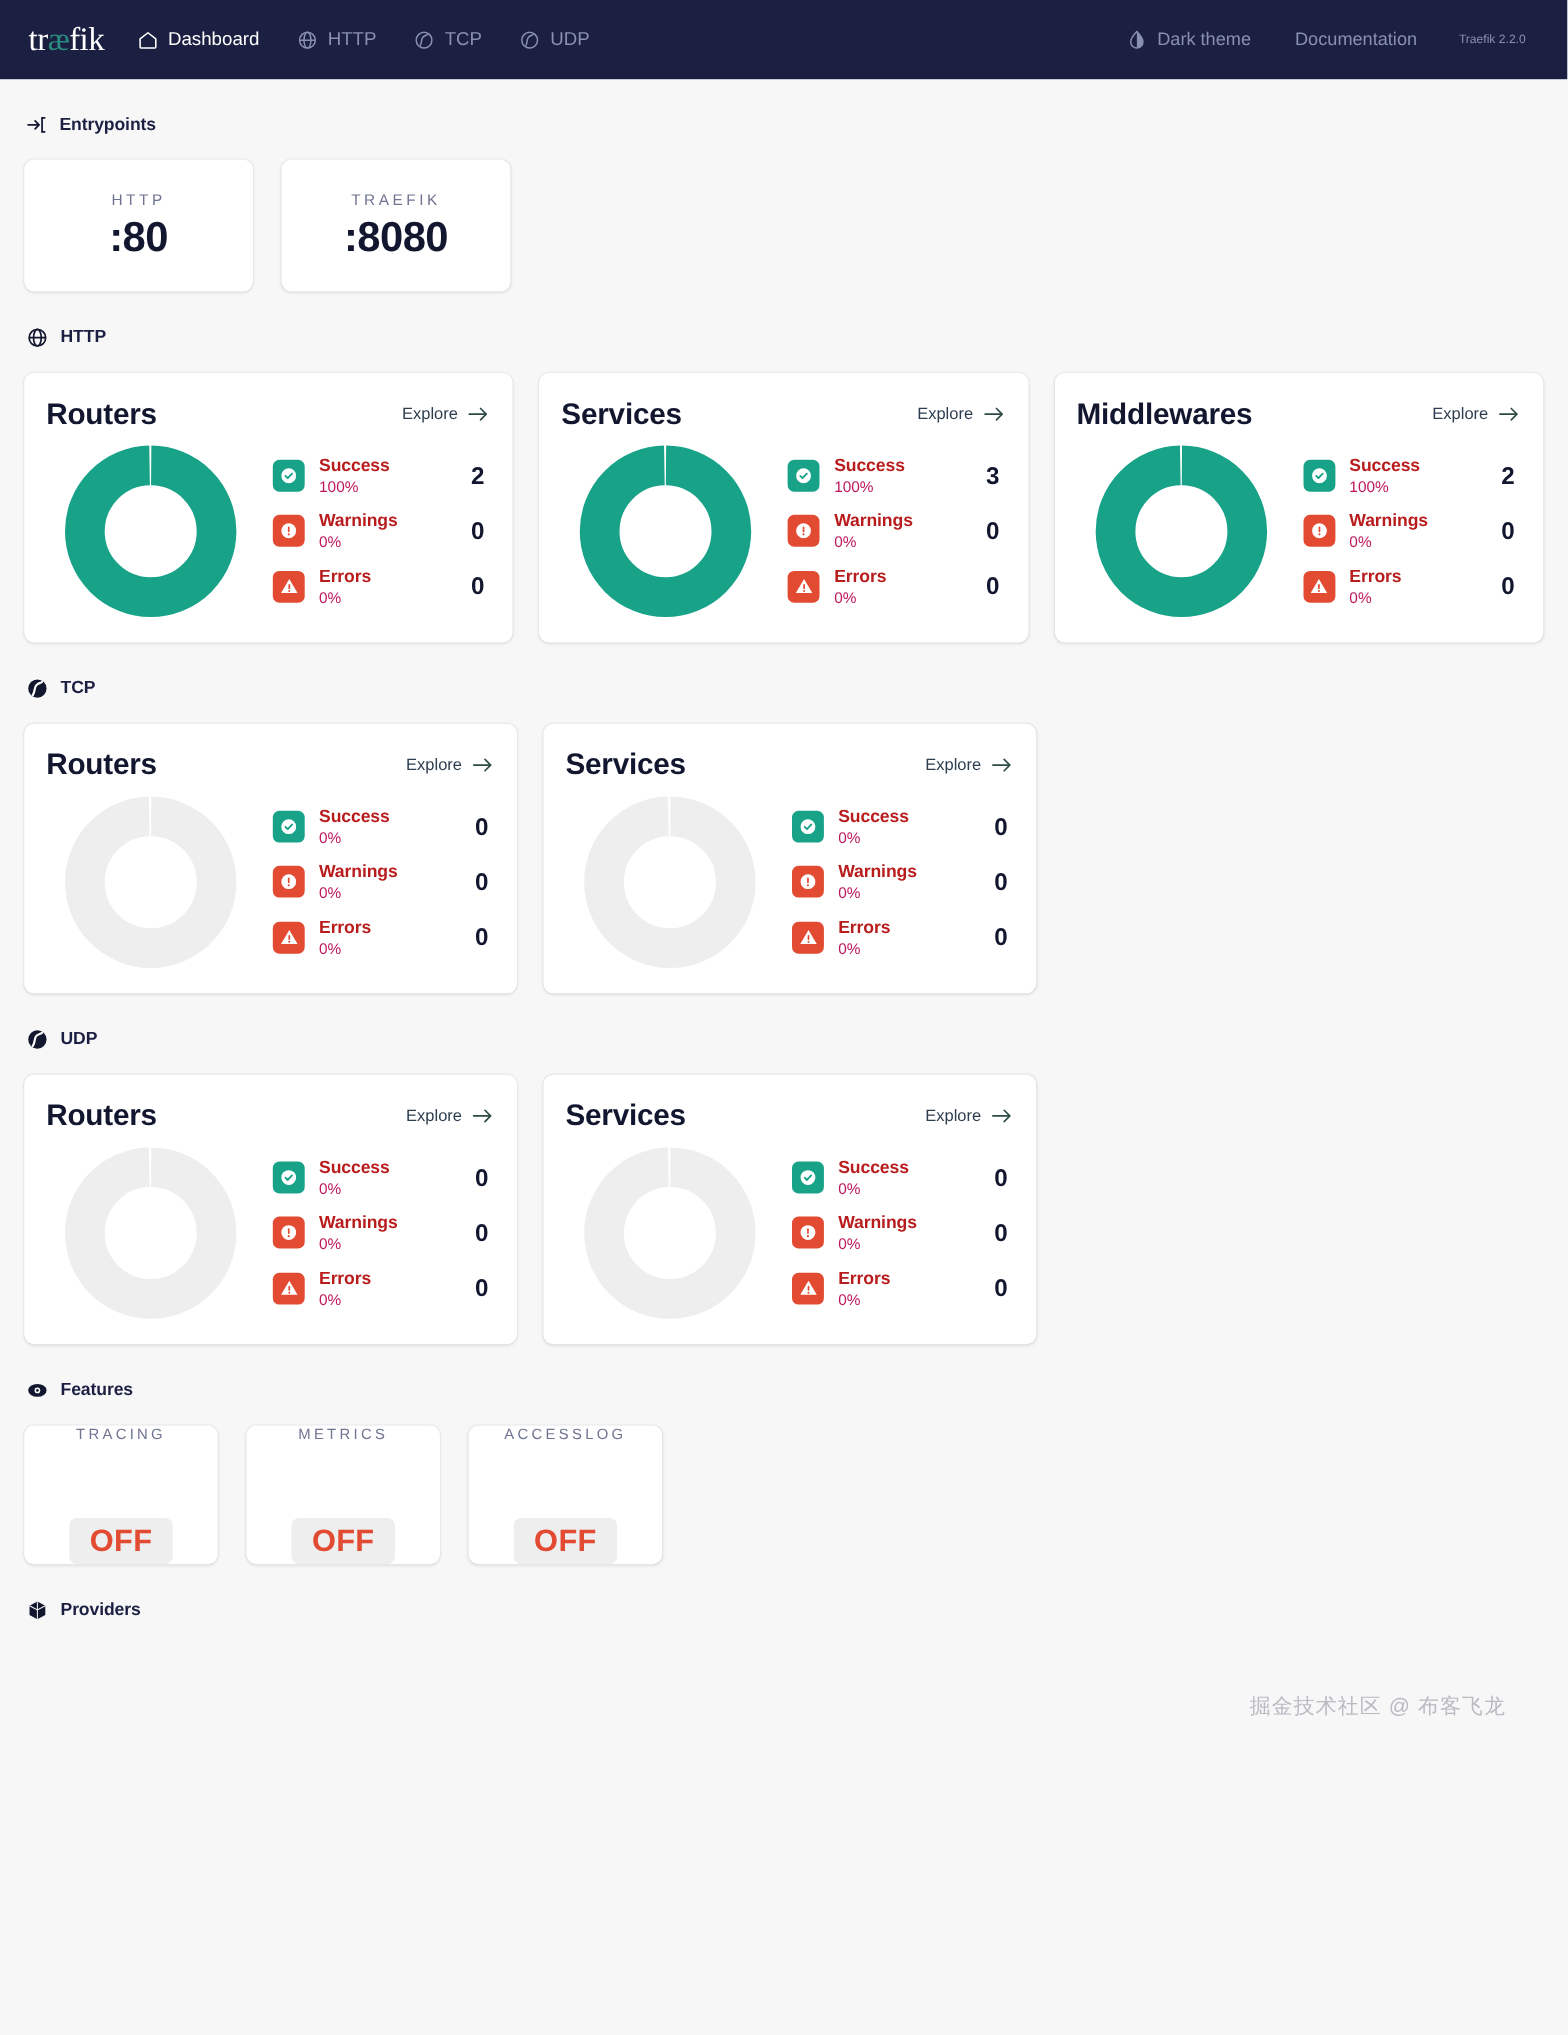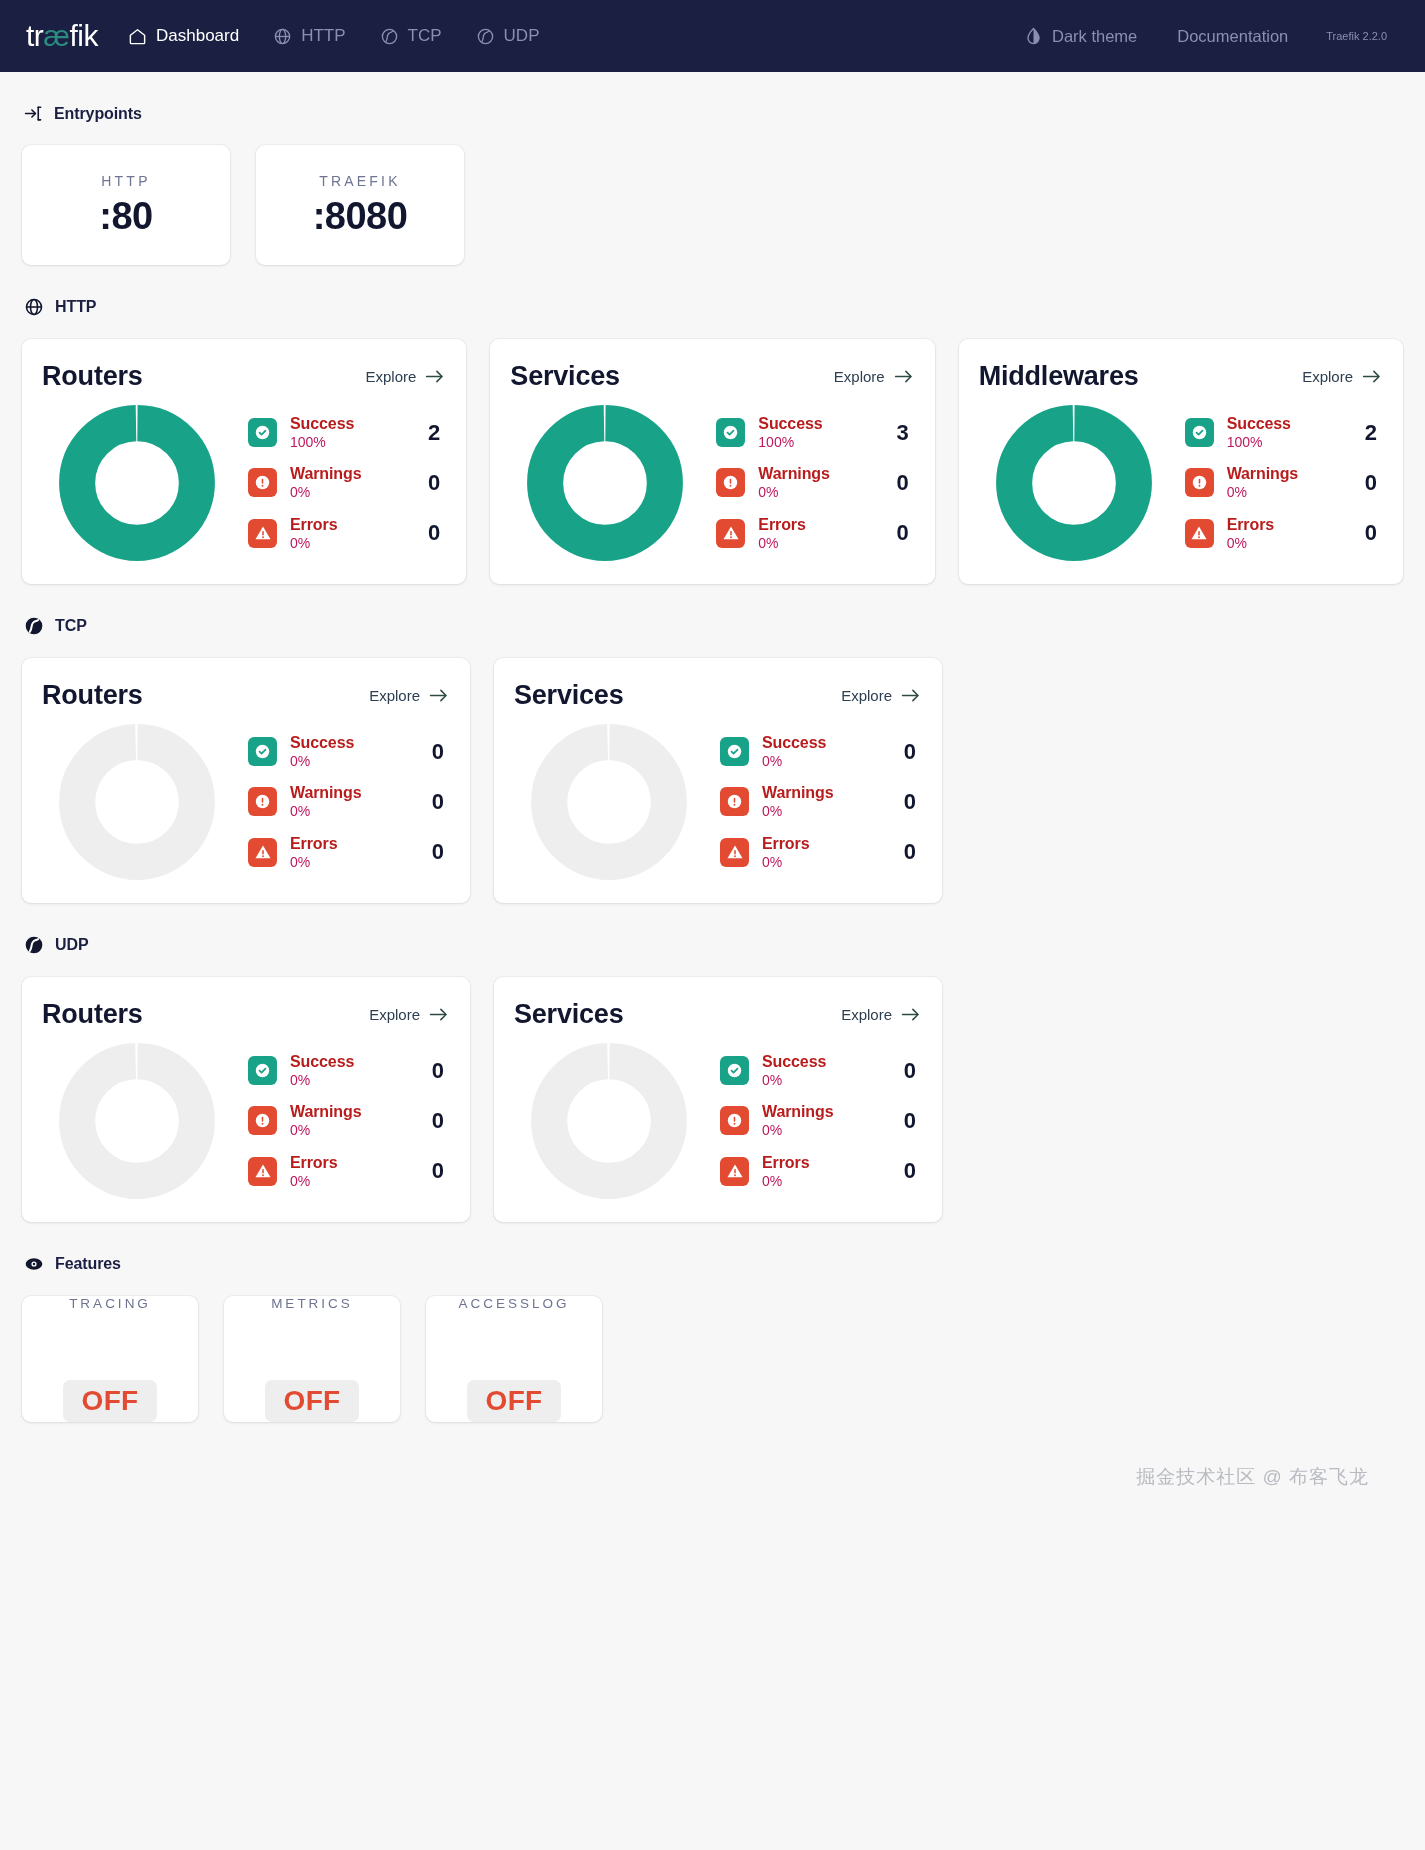--- a/index.html
+++ b/index.html
@@ -21,20 +21,21 @@
     position: relative;
   }
   .logo {
     font-size: 30px;
     font-weight: 400;
     letter-spacing: -0.5px;
     color: #ffffff;
     margin-right: 28px;
     display: flex;
     align-items: baseline;
+    font-family: Liberation Serif, serif;
   }
   .logo .ae { color: #2a8b7f; }
   .nav-items { display: flex; align-items: center; gap: 30px; }
   .nav-item {
     display: flex;
     align-items: center;
     gap: 9px;
     font-size: 17px;
     color: #8a90b0;
     cursor: pointer;
@@ -816,18 +817,28 @@
     <div class="feat-card">
       <div class="feat-name">METRICS</div>
       <div class="feat-badge">OFF</div>
     </div>
     <div class="feat-card">
       <div class="feat-name">ACCESSLOG</div>
       <div class="feat-badge">OFF</div>
     </div>
   </div>
 
+  <div class="section-head">
+    <span>
+      <svg width="20" height="20" viewBox="0 0 24 24">
+          <path d="M12 2.3l8.6 4.6v10.2L12 21.7 3.4 17.1V6.9z" fill="#12172f"></path>
+          <path d="M12 2.3v19.4" stroke="#f7f7f7" stroke-width="1.1"></path>
+          <path d="M3.4 6.9L12 11.6l8.6-4.7" fill="none" stroke="#f7f7f7" stroke-width="1.1"></path>
+        </svg>
+    </span>
+    <span class="sh-title">Providers</span>
+  </div>
 
   <div class="footer-area">
     <div class="watermark">掘金技术社区 @ 布客飞龙</div>
   </div>
 
 </div>
 
 </body></html>

